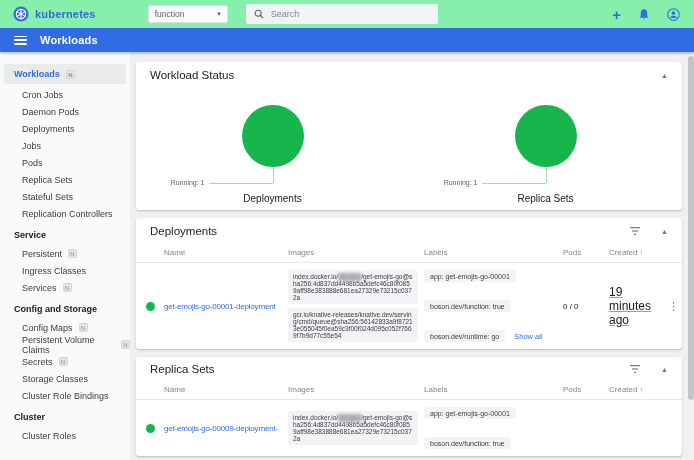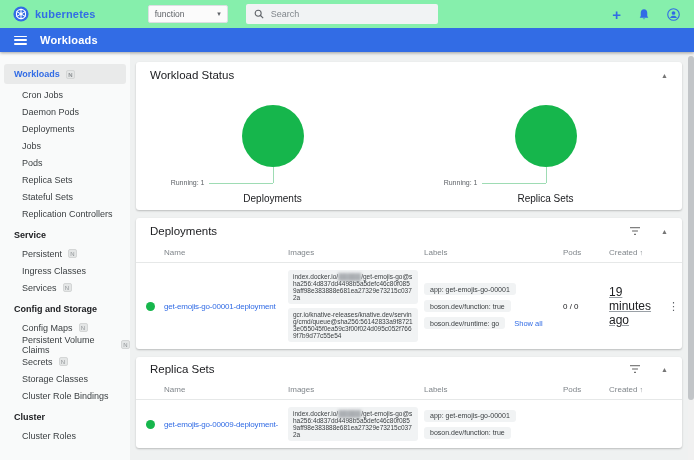--- a/index.html
+++ b/index.html
@@ -55,21 +55,21 @@
   .thead { height:20px; align-items:center; font-size:8px; color:#80868b; border-bottom:1px solid #e6e8e8; }
   .th { padding-right:4px; }
   .sort-arrow { font-size:7px; color:#80868b; margin-left:2px; }
   .trow { padding:7px 0; align-items:center; }
   .cell-status { display:flex; justify-content:center; }
   .dot { width:9px; height:9px; border-radius:50%; background:#16b64c; }
   .name-link { font-size:8px; letter-spacing:-.2px; color:#326ce5; cursor:pointer; word-break:break-all; padding-right:6px; }
   .img-stack { display:flex; flex-direction:column; gap:4px; }
   .chip { background:#f1f3f4; border-radius:3px; padding:2.5px 5px; font-size:6.5px; line-height:1.12; color:#3c4043; word-break:break-all; max-width:130px; }
   .blur { filter:blur(1.5px); color:#a9adb1; }
-  .label-stack { display:flex; flex-direction:column; gap:5px; align-items:flex-start;text-align:center; }
+  .label-stack { display:flex; flex-direction:column; gap:18px; align-items:flex-start;text-align:center; }
   .label-line { display:flex; align-items:center; gap:9px; }
   .chip-label { background:#f1f3f4; border-radius:3px; padding:2.5px 6px; font-size:7px; color:#3c4043; white-space:nowrap; }
   .show-all { font-size:7.5px; color:#326ce5; cursor:pointer; white-space:nowrap; }
   .cell-pods { font-size:8px; color:#202124; }
   .cell-created { font-size:12px; color:#202124; text-decoration:underline; text-decoration-color:#9aa0a6; padding-left:4px; cursor:default; }
   .kebab { font-size:11px; color:#5f6368; cursor:pointer; text-align:center; }
 
   
   .scrollbar { position:absolute; top:52px; right:0; width:6px; height:408px; background:#f1f1f1; }
   .scroll-thumb { position:absolute; top:4px; left:0; width:6px; height:344px; background:#c2c5c8; border-radius:3px; }

